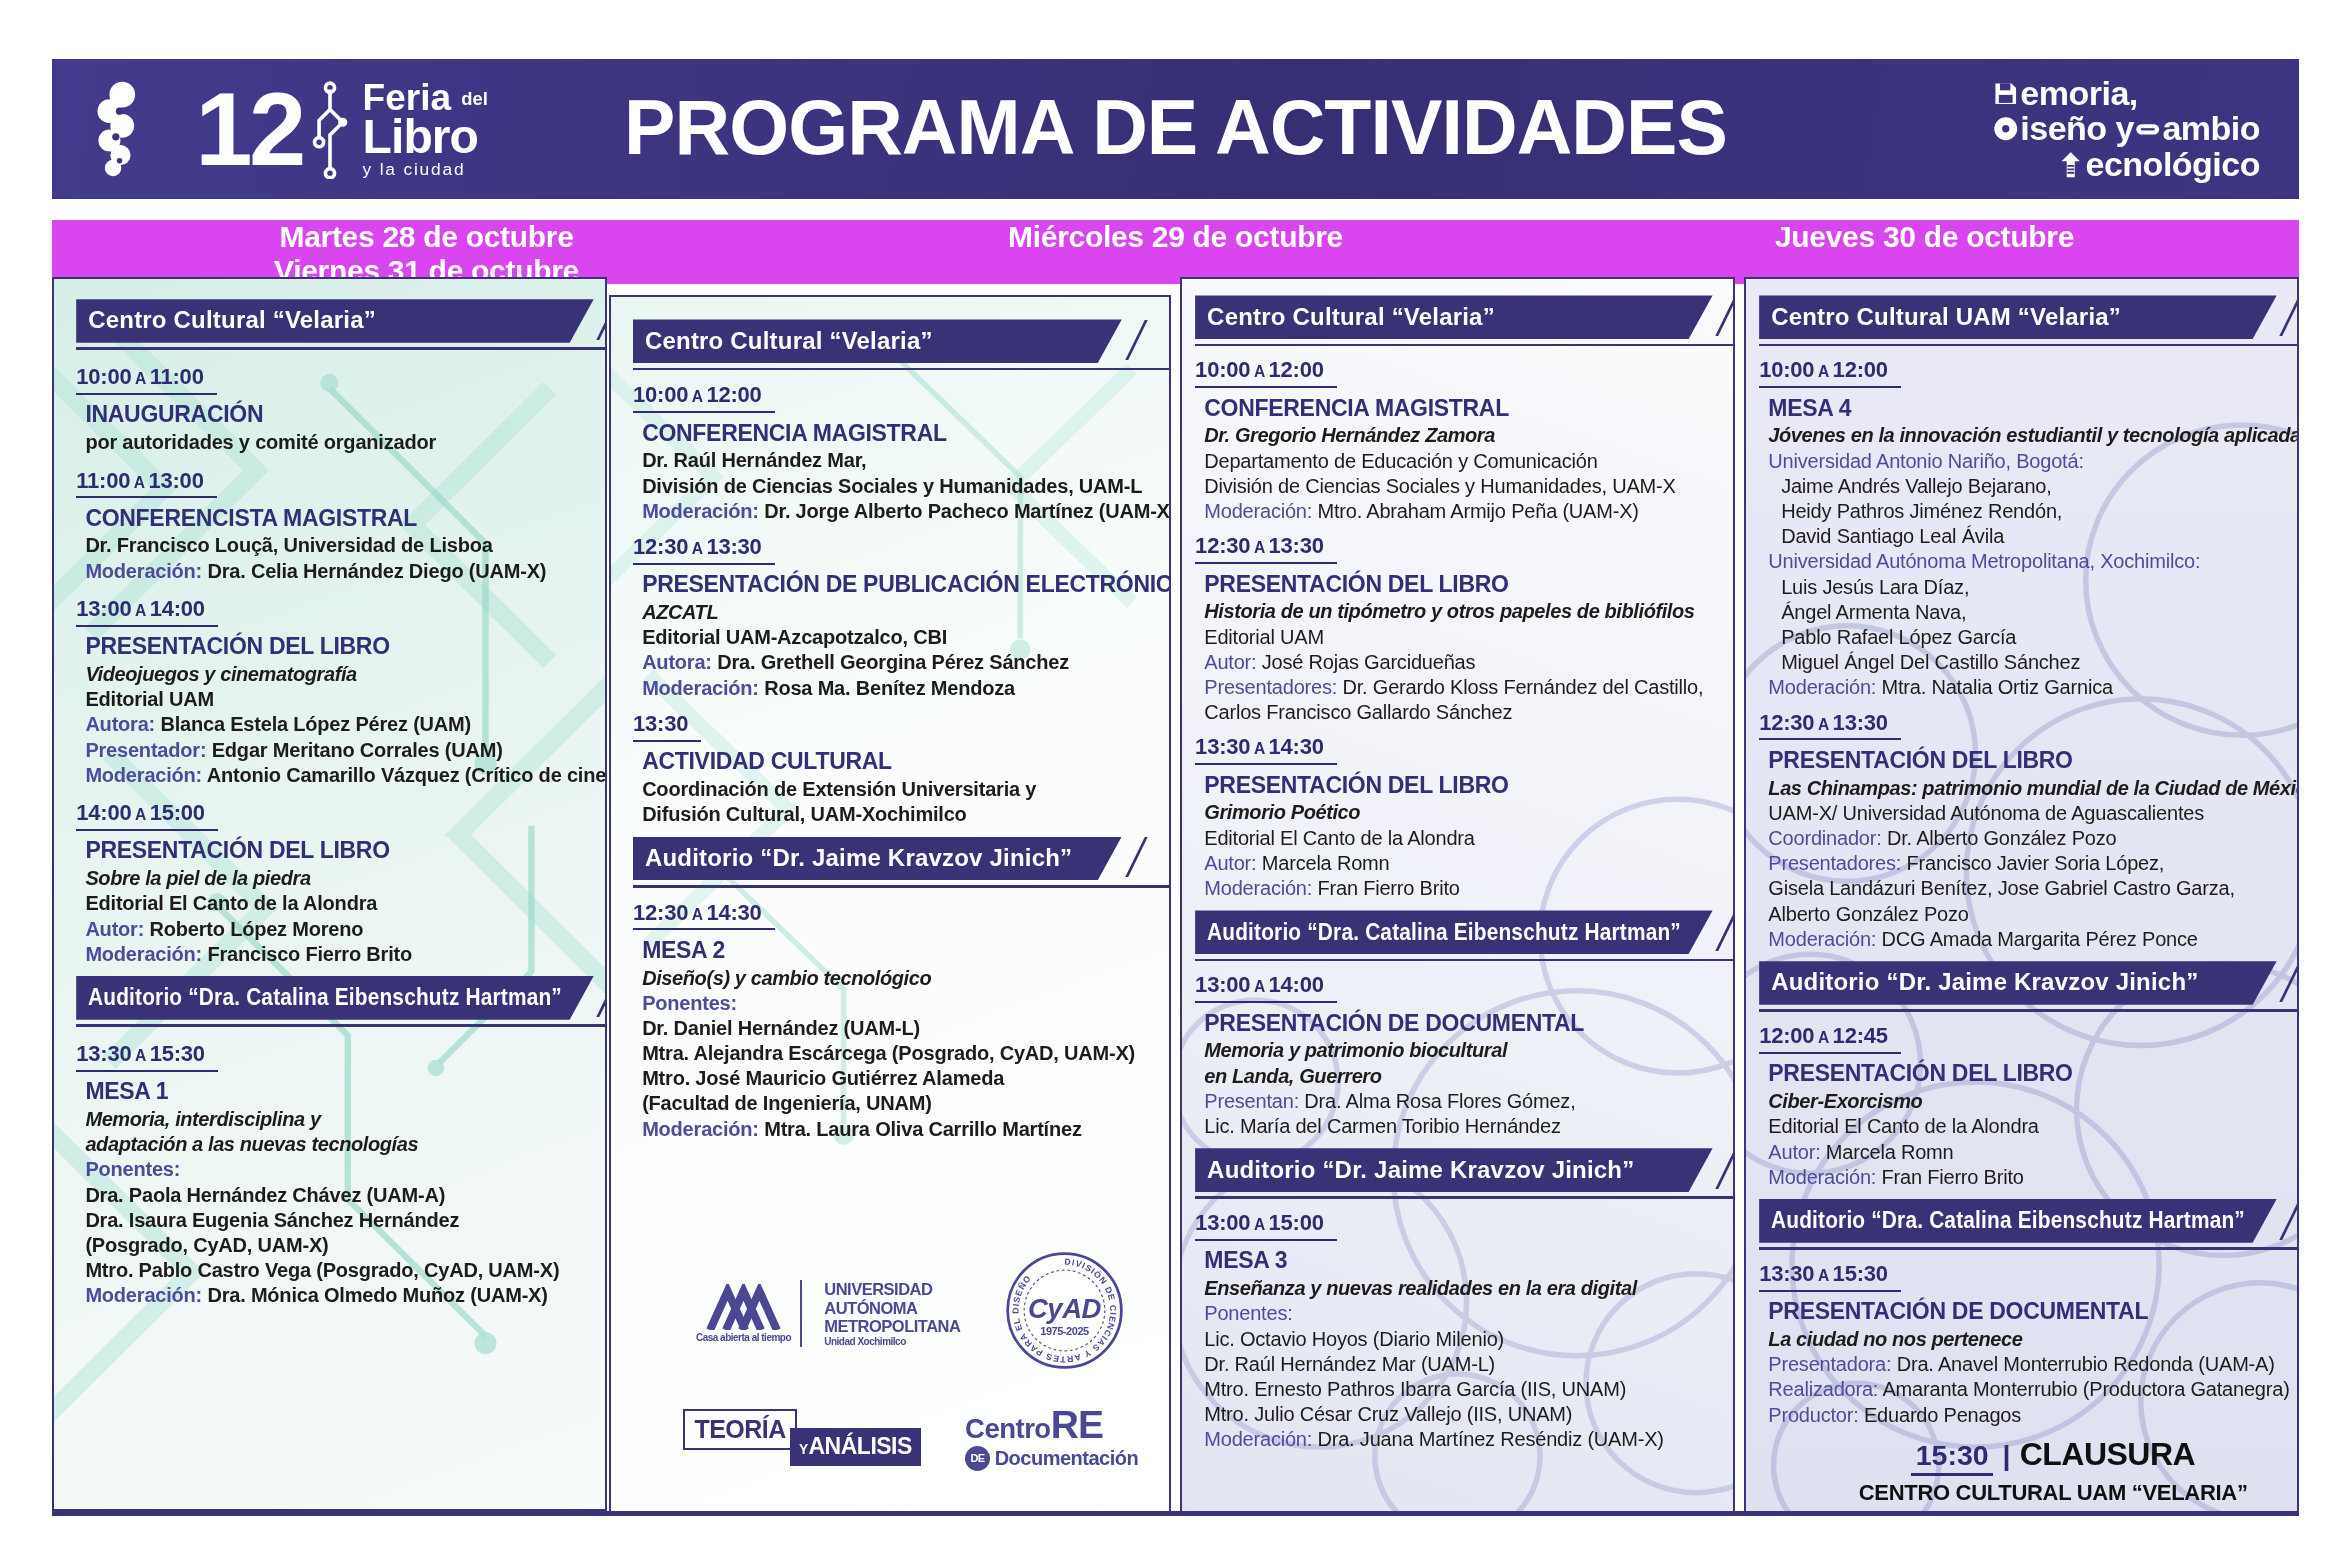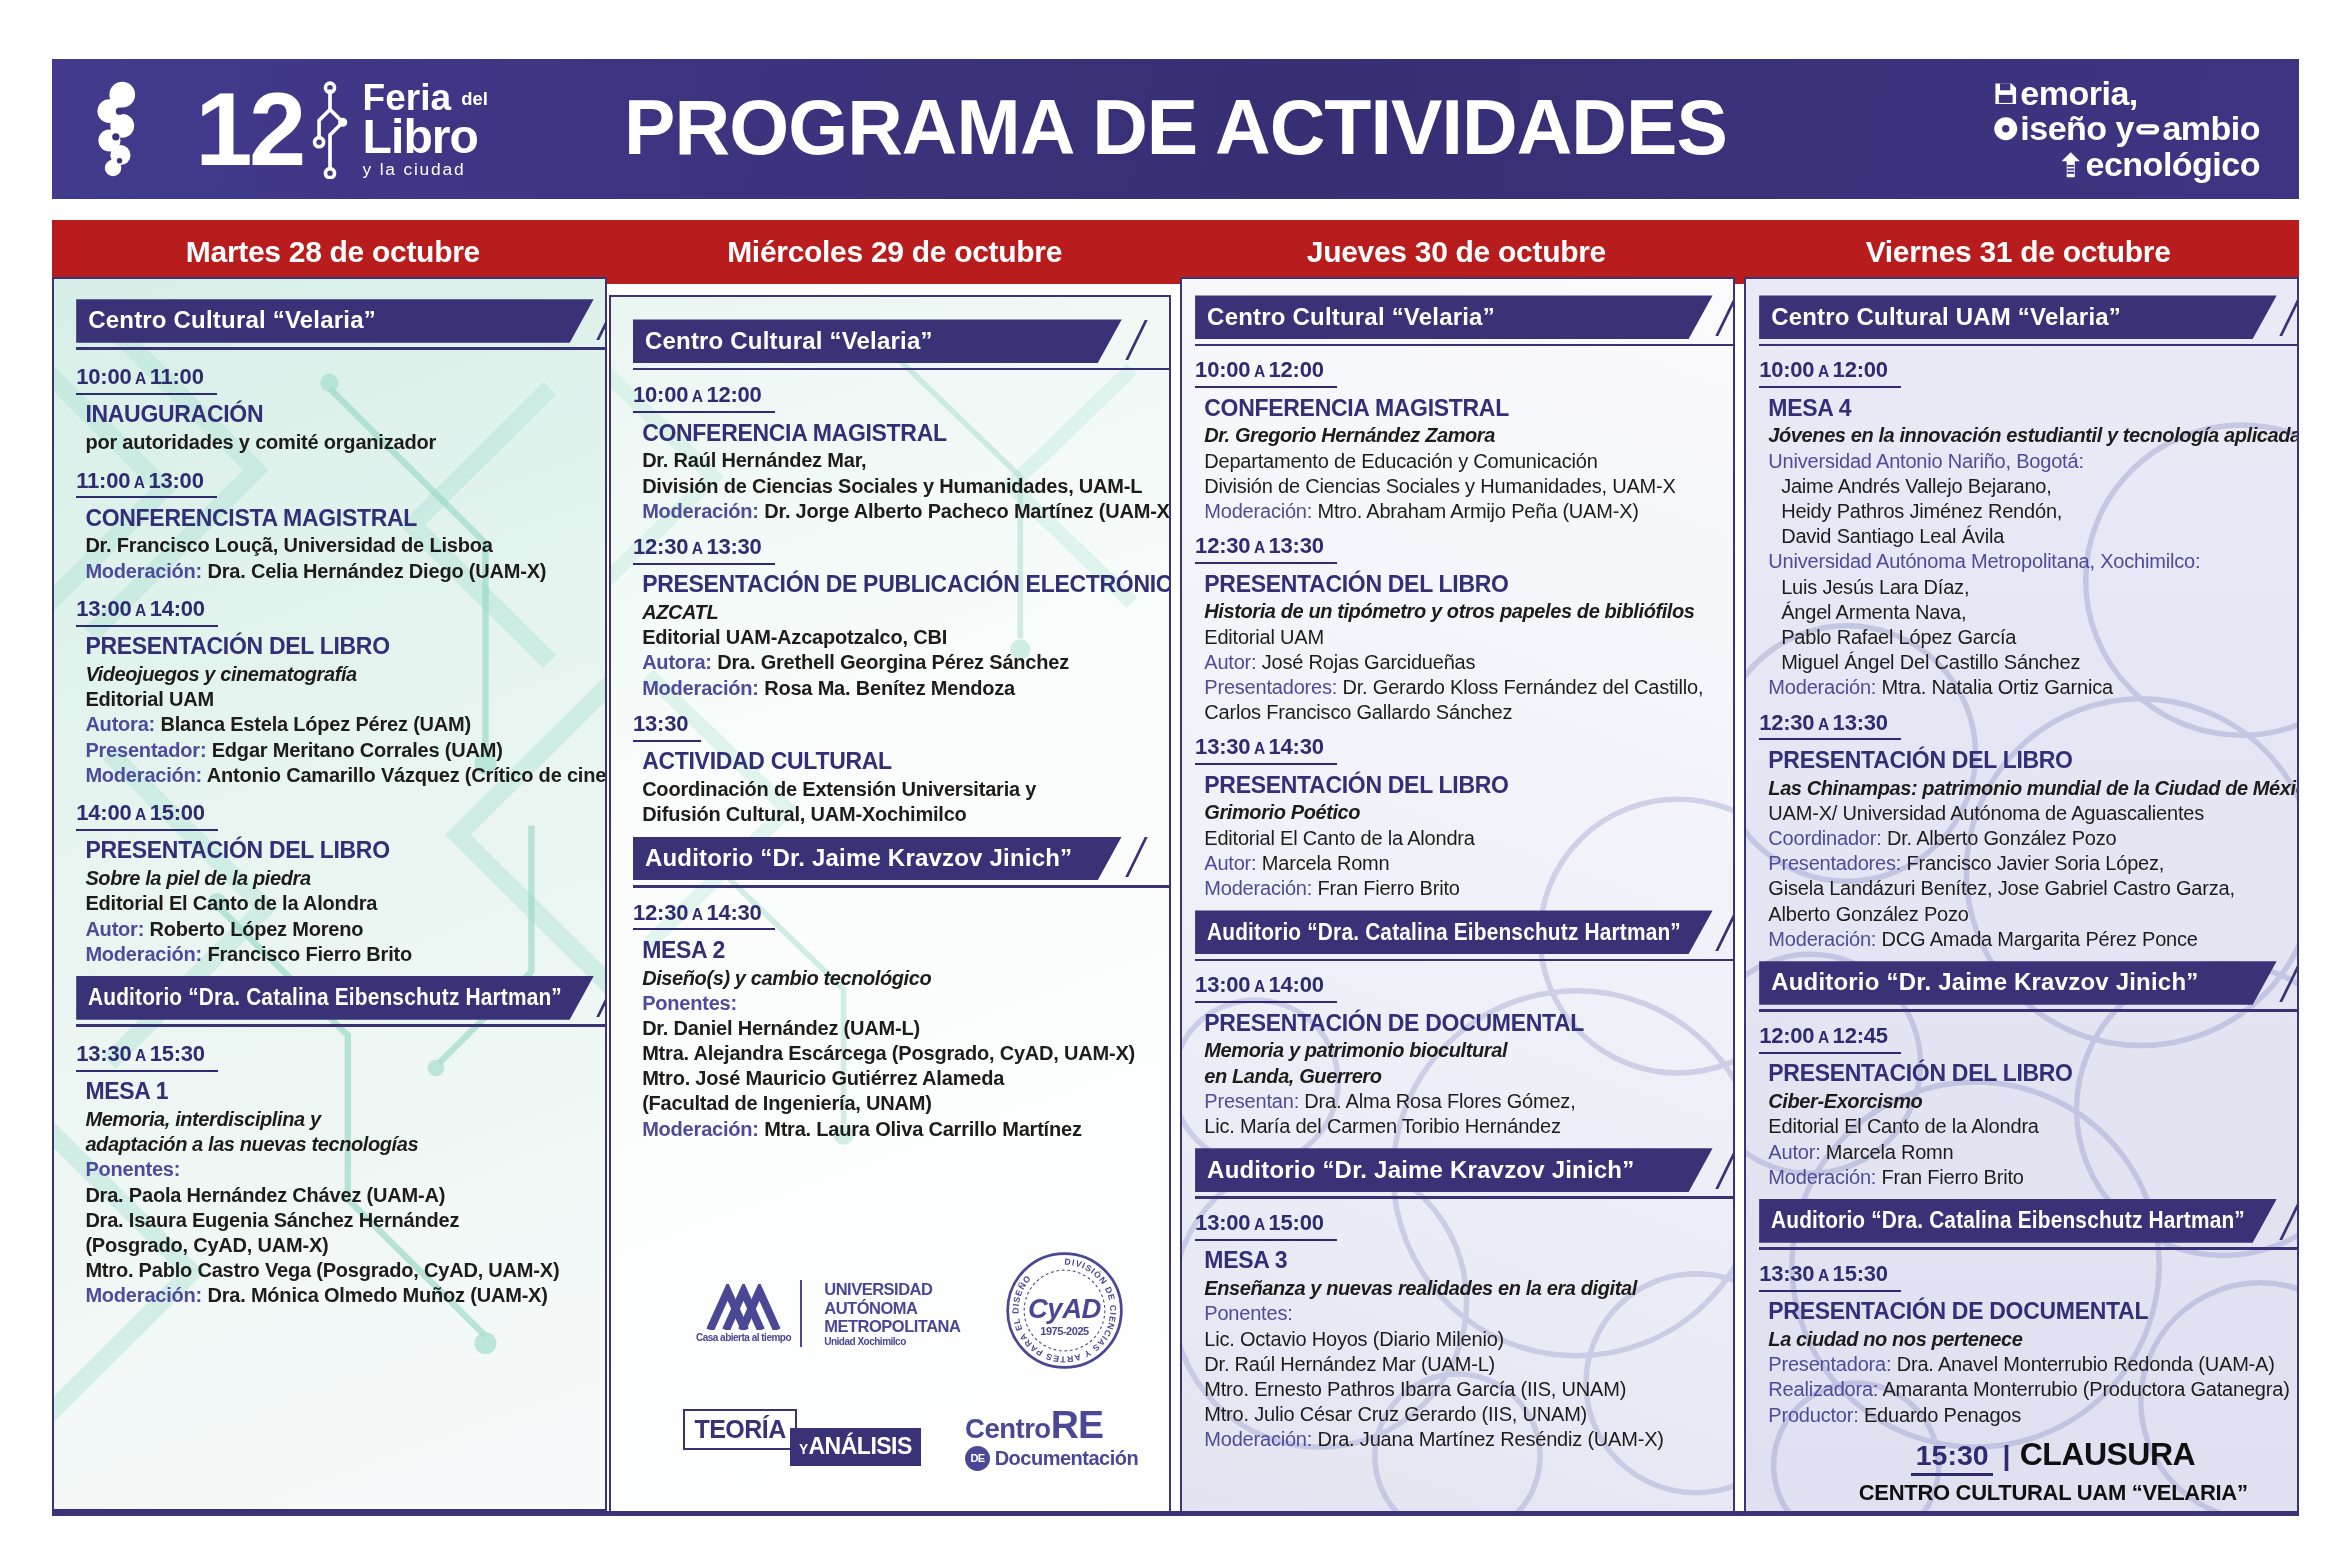--- a/index.html
+++ b/index.html
@@ -20,22 +20,22 @@
   .bt1s{font-size:18.4px;font-weight:bold;vertical-align:5.5px;}
   .bt2{font-size:48px;font-weight:bold;letter-spacing:-0.9px;}
   .bt3{font-size:17.4px;letter-spacing:1.8px;margin-top:2.8px;}
   .theme-logo{display:flex;flex-direction:column;align-items:flex-start;color:#fff;line-height:1.04;}
   .theme-line{display:flex;align-items:center;font-weight:bold;font-size:34px;letter-spacing:-0.5px;}
   .theme-line:nth-child(3){align-self:flex-end;}
   .ticon{width:27.5px;height:27.5px;display:inline-block;margin-right:0.9px;}
   .ticon svg{width:100%;height:100%;display:block;}
 
   
-  .day-band{position:absolute;left:52px;right:52px;top:220px;height:64px;background:#b91c1c;
-            display:grid;grid-template-columns:repeat(4,1fr);align-items:center;}
+  .day-band{position:absolute;left:52px;right:52px;top:220px;height:64px;background:#d946ef;
+            display:grid;grid-template-columns:repeat(3,1fr);align-items:center;}
   .day-label{color:#fff;font-weight:bold;font-size:30px;text-align:center;letter-spacing:-0.3px;}
 
   
   .grid{position:absolute;left:52px;right:52px;top:277px;bottom:52px;
         display:grid;grid-template-columns:repeat(4,1fr);column-gap:9.2px;
         border-bottom:5.5px solid #3b3476;box-sizing:border-box;}
   .box{position:relative;border:2.8px solid #3b3476;border-bottom:none;overflow:hidden;
        display:flex;box-sizing:border-box;}
   .box.t1{background:linear-gradient(160deg,#d7efe8 0%,#e9f5f1 45%,#f7fafa 100%);}
   .box.t2{background:linear-gradient(160deg,#eaf6f1 0%,#fafdfc 40%,#ffffff 100%);}
@@ -454,21 +454,21 @@
             <div class="venue-underline"></div>
           </div>
           <div class="event">
             <div><span class="time">13:00<span class="ta"> A </span>15:00</span></div>
             <div class="heading fit">MESA 3</div>
             <div class="line title fit">Enseñanza y nuevas realidades en la era digital</div>
             <div class="line fit"><span class="lbl">Ponentes:</span></div>
             <div class="line fit">Lic. Octavio Hoyos (Diario Milenio)</div>
             <div class="line fit">Dr. Raúl Hernández Mar (UAM-L)</div>
             <div class="line fit">Mtro. Ernesto Pathros Ibarra García (IIS, UNAM)</div>
-            <div class="line fit">Mtro. Julio César Cruz Gerardo (IIS, UNAM)</div>
+            <div class="line fit">Mtro. Julio César Cruz Vallejo (IIS, UNAM)</div>
             <div class="line fit"><span class="lbl">Moderación:</span><span> Dra. Juana Martínez Reséndiz (UAM-X)</span></div>
           </div>
         </div>
       </div>
       <div class="box t4">
         <svg class="decor" viewBox="0 0 600 1350" preserveAspectRatio="none">
           <g stroke="#a3a8d2" stroke-width="6" fill="none" opacity="0.5">
             <circle cx="540" cy="330" r="170"></circle>
             <circle cx="110" cy="520" r="140"></circle>
             <circle cx="430" cy="650" r="190"></circle>

